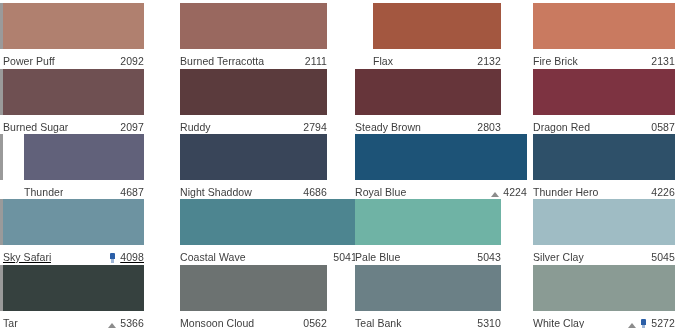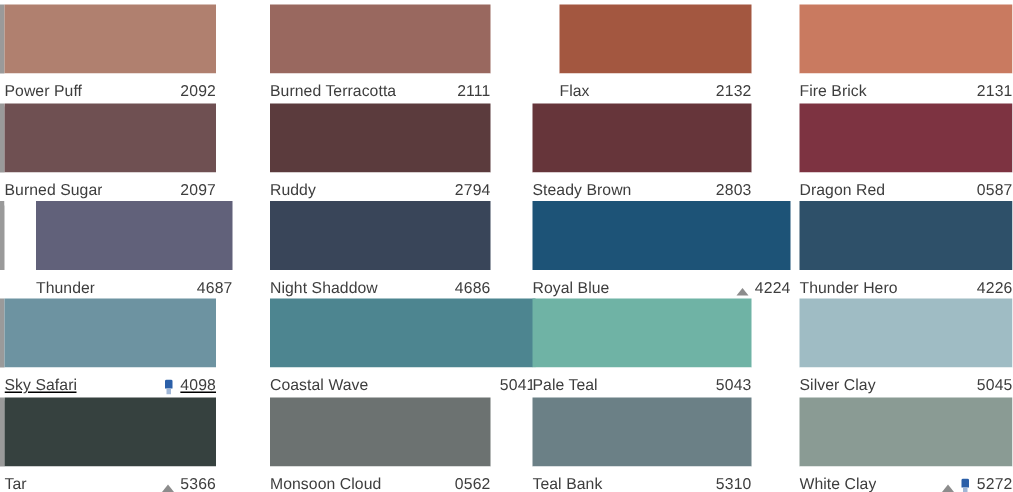--- a/index.html
+++ b/index.html
@@ -192,21 +192,21 @@
     </div>
     <div class="swatch-cell" style="left: 533px; top: 69px; width: 142px;">
       <div class="swatch-chip" style="background: rgb(125, 51, 65);"></div>
       <div class="swatch-label">
         <span class="swatch-name">Dragon Red</span>
         <span class="swatch-meta">
           <span class="swatch-code">0587</span>
         </span>
       </div>
     </div>
-    <div class="swatch-cell" style="left: 3px; top: 134px; width: 152px; padding-left: 21px;">
+    <div class="swatch-cell" style="left: 3px; top: 134px; width: 141px; padding-left: 21px;">
       <div class="swatch-chip" style="background: rgb(97, 97, 122);"></div>
       <div class="swatch-label">
         <span class="swatch-name">Thunder</span>
         <span class="swatch-meta">
           <span class="swatch-code">4687</span>
         </span>
       </div>
     </div>
     <div class="swatch-cell" style="left: 180px; top: 134px; width: 147px;">
       <div class="swatch-chip" style="background: rgb(57, 69, 89);"></div>
@@ -251,21 +251,21 @@
       <div class="swatch-label">
         <span class="swatch-name">Coastal Wave</span>
         <span class="swatch-meta">
           <span class="swatch-code">5041</span>
         </span>
       </div>
     </div>
     <div class="swatch-cell" style="left: 355px; top: 199px; width: 146px;">
       <div class="swatch-chip" style="background: rgb(111, 179, 165);"></div>
       <div class="swatch-label">
-        <span class="swatch-name">Pale Teal</span>
+        <span class="swatch-name">Pale Blue</span>
         <span class="swatch-meta">
           <span class="swatch-code">5043</span>
         </span>
       </div>
     </div>
     <div class="swatch-cell" style="left: 533px; top: 199px; width: 142px;">
       <div class="swatch-chip" style="background: rgb(159, 188, 196);"></div>
       <div class="swatch-label">
         <span class="swatch-name">Silver Clay</span>
         <span class="swatch-meta">

